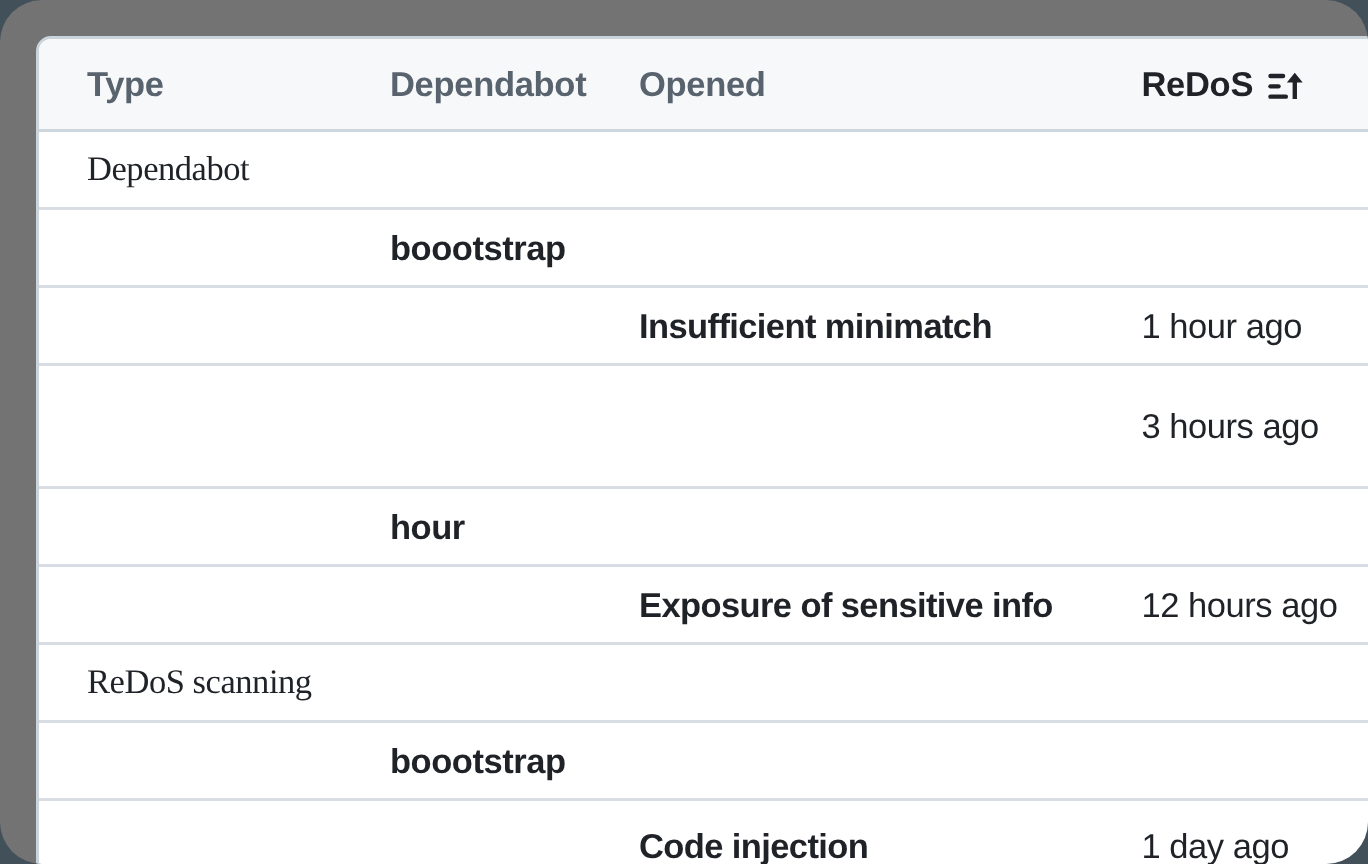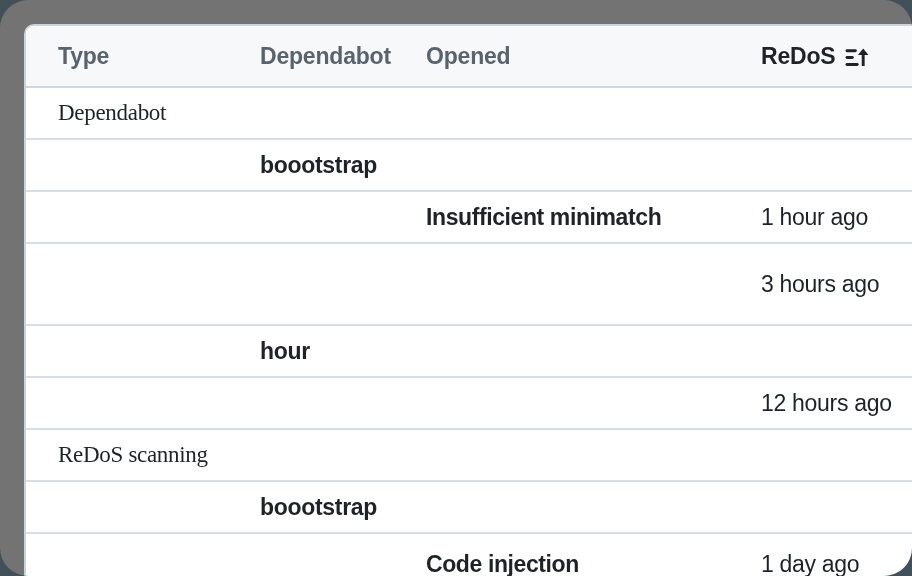--- a/index.html
+++ b/index.html
@@ -115,20 +115,21 @@
 
     <div class="grid-row tr tall">
       <div class="td c4">3 hours ago</div>
     </div>
 
     <div class="grid-row tr">
       <div class="td c2">hour</div>
     </div>
 
     <div class="grid-row tr">
+      <div class="td c3 alert-title">Exposure of sensitive info</div>
       <div class="td c4">12 hours ago</div>
     </div>
 
     <div class="grid-row tr">
       <div class="td first c1">ReDoS scanning</div>
     </div>
 
     <div class="grid-row tr">
       <div class="td c2">boootstrap</div>
     </div>

